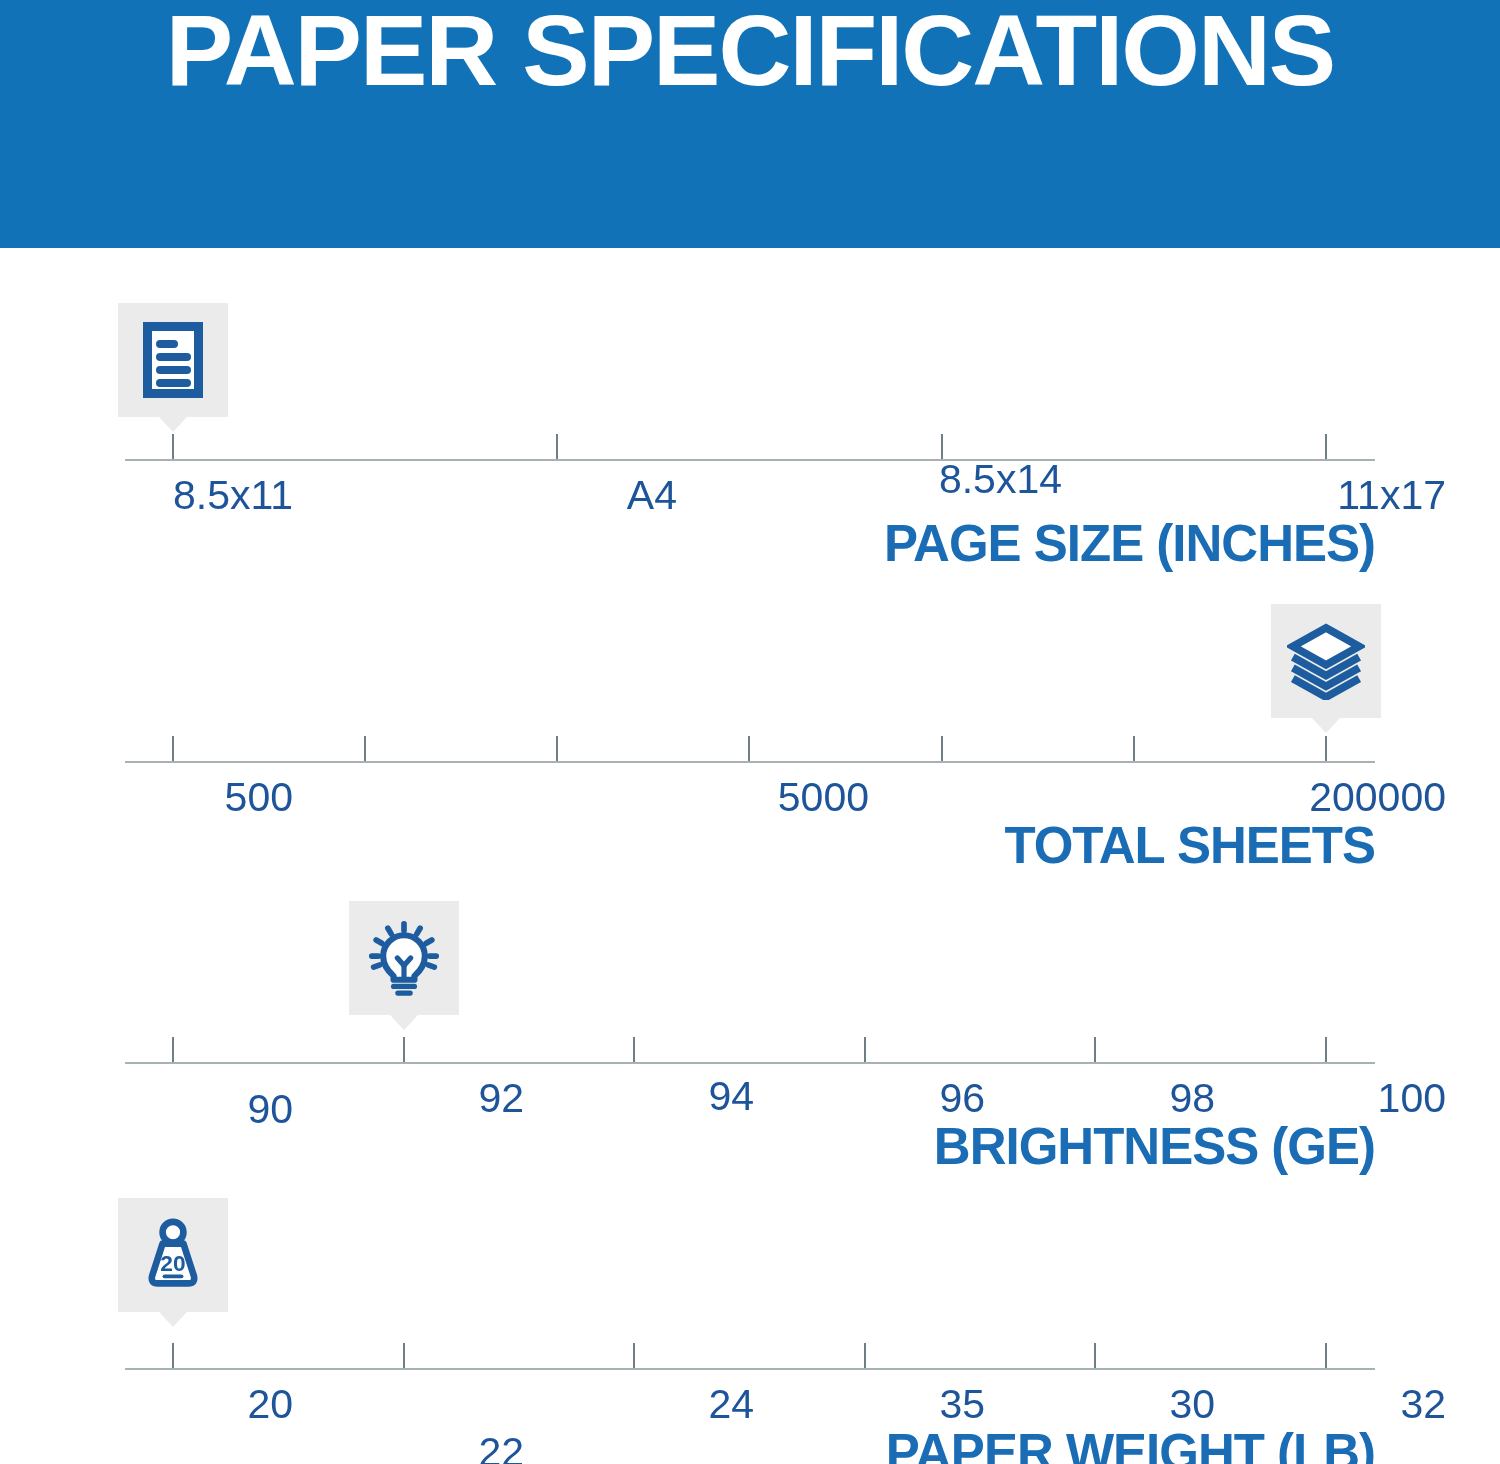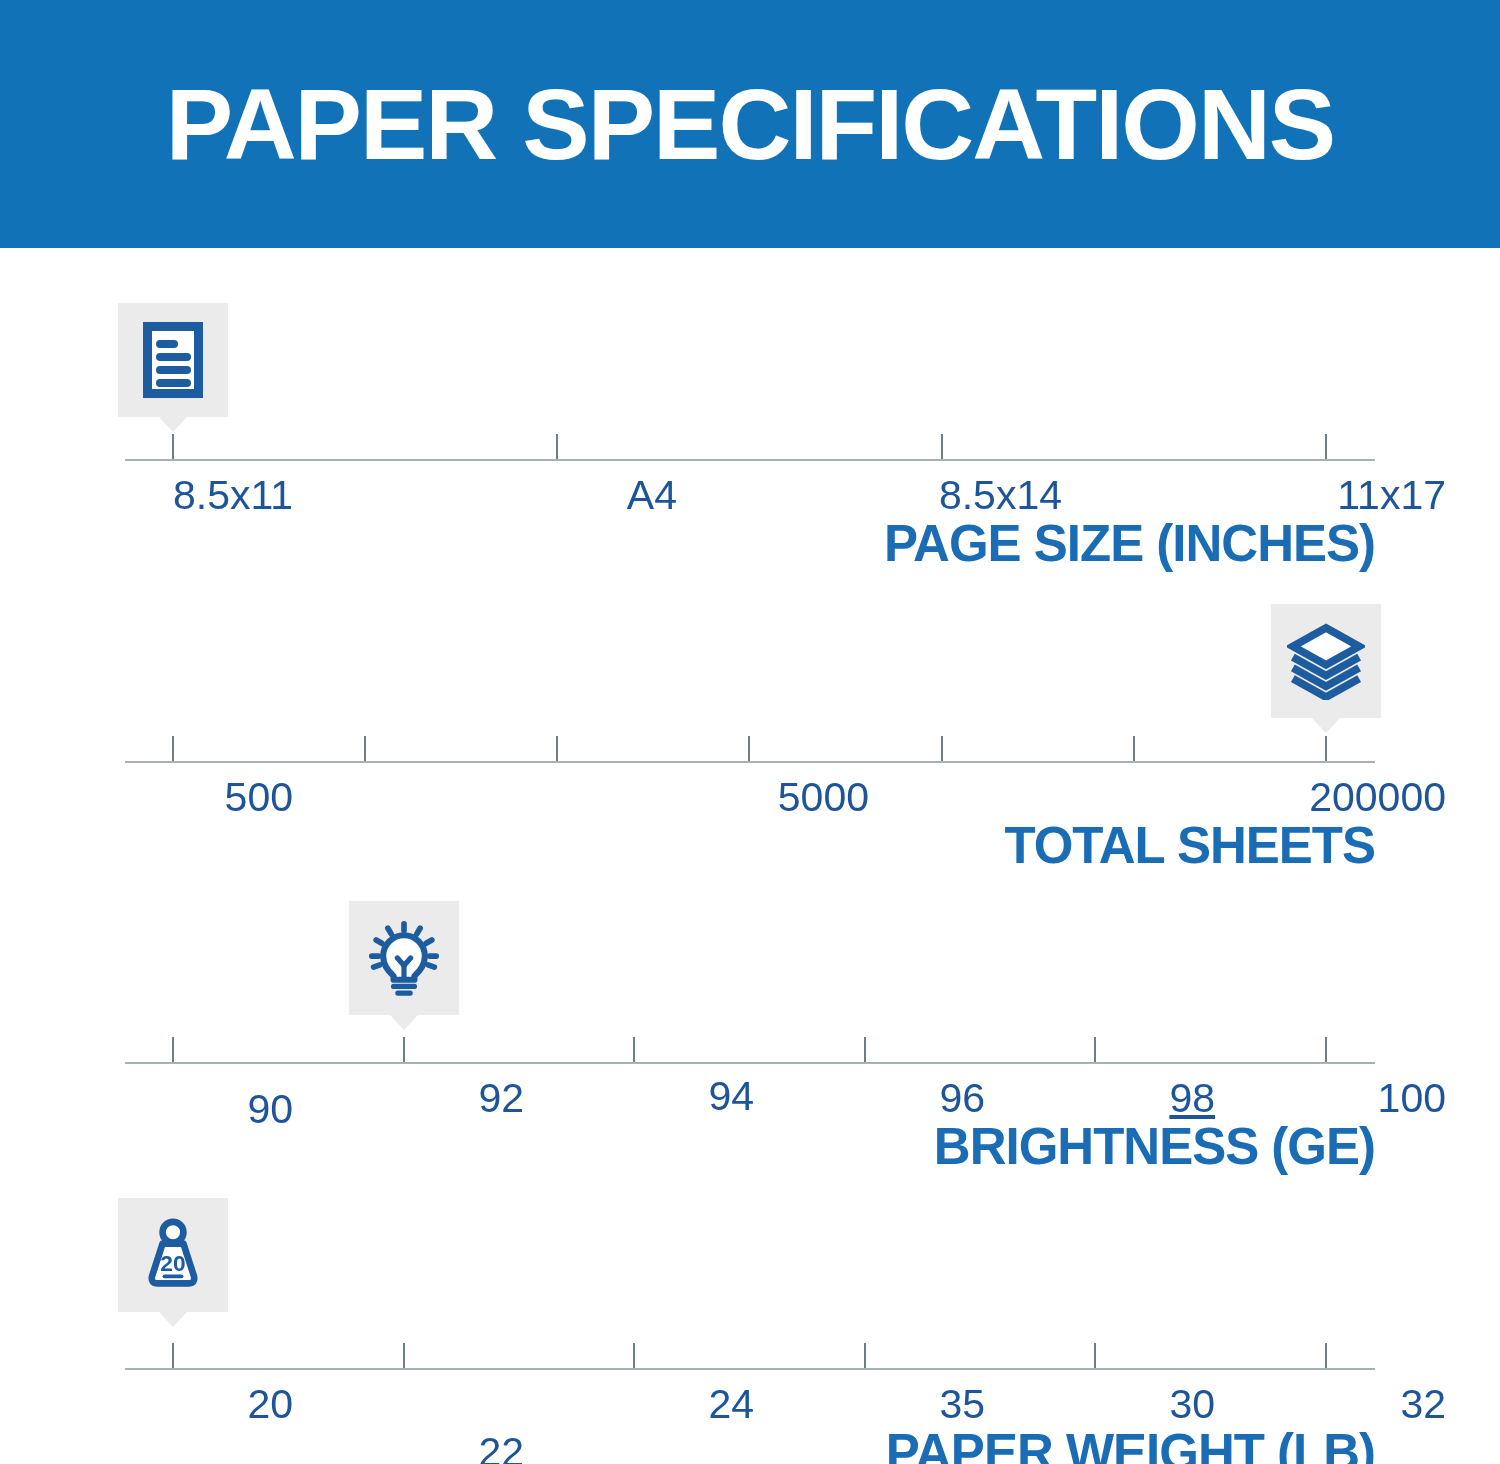--- a/index.html
+++ b/index.html
@@ -7,21 +7,21 @@
     position:relative;
     width:1500px;height:1464px;
     background:#ffffff;
     font-family:"Liberation Sans", sans-serif;
     overflow:hidden;
   }
   
   .banner{
     position:absolute;left:0;top:0;width:1500px;height:248px;
     background:#1272B8;
-    display:flex;align-items:center;justify-content:center;
+    display:flex;align-items:flex-start;justify-content:center;
   }
   .banner h1{
     margin:0;
     color:#ffffff;
     font-size:101px;
     font-weight:700;
     letter-spacing:-2px;
     line-height:1;
     white-space:nowrap;
   }
@@ -82,21 +82,21 @@
       </svg>
       <span class="caret"></span>
     </div>
     <span class="tick" style="left:172px;top:434px;"></span>
     <span class="tick" style="left:556px;top:434px;"></span>
     <span class="tick" style="left:941px;top:434px;"></span>
     <span class="tick" style="left:1325px;top:434px;"></span>
     <div class="axis" style="top:459px;"></div>
     <div class="tick-label" style="left:173px;top:472px;">8.5x11</div>
     <div class="tick-label" style="left:557px;top:472px;">A4</div>
-    <div class="tick-label" style="left:942px;top:472px;">8.5x14</div>
+    <div class="tick-label" style="left:942px;top:456px;">8.5x14</div>
     <div class="tick-label" style="left:1326px;top:472px;">11x17</div>
     <div class="section-title" style="top:514px;">PAGE SIZE (INCHES)</div>
   </section>
 
   <section>
     <div class="marker" style="left:1271px;top:604px;">
       <svg class="icon-svg" width="78" height="78" viewBox="0 0 80 80">
         <g stroke="#1D5C9F" stroke-width="8" fill="none">
           <path d="M6 58 L40 77 L74 58"></path>
           <path d="M6 47 L40 66 L74 47"></path>
@@ -149,21 +149,21 @@
     <span class="tick" style="left:403px;top:1037px;"></span>
     <span class="tick" style="left:633px;top:1037px;"></span>
     <span class="tick" style="left:864px;top:1037px;"></span>
     <span class="tick" style="left:1094px;top:1037px;"></span>
     <span class="tick" style="left:1325px;top:1037px;"></span>
     <div class="axis" style="top:1062px;"></div>
     <div class="tick-label" style="left:173px;top:1075px;margin-top:11px;">90</div>
     <div class="tick-label" style="left:404px;top:1075px;">92</div>
     <div class="tick-label" style="left:634px;top:1073px;">94</div>
     <div class="tick-label" style="left:865px;top:1075px;">96</div>
-    <div class="tick-label" style="left:1095px;top:1075px;text-decoration:underline;">98</div>
+    <div class="tick-label" style="left:1095px;top:1075px;">98</div>
     <div class="tick-label" style="left:1326px;top:1075px;">100</div>
     <div class="section-title" style="top:1117px;">BRIGHTNESS (GE)</div>
   </section>
 
   <section>
     <div class="marker" style="left:118px;top:1198px;">
       <svg class="icon-svg" width="72" height="76" viewBox="0 0 76 80">
         <circle cx="38" cy="16" r="11" fill="#ffffff" stroke="#1D5C9F" stroke-width="7"></circle>
         <path d="M27 28 L49 28 L60 62 Q62 70 54 70 L22 70 Q14 70 16 62 Z" fill="#ffffff" stroke="#1D5C9F" stroke-width="7" stroke-linejoin="round"></path>
         <text x="38" y="57" text-anchor="middle" font-size="24" font-weight="700" fill="#1D5C9F">20</text>

